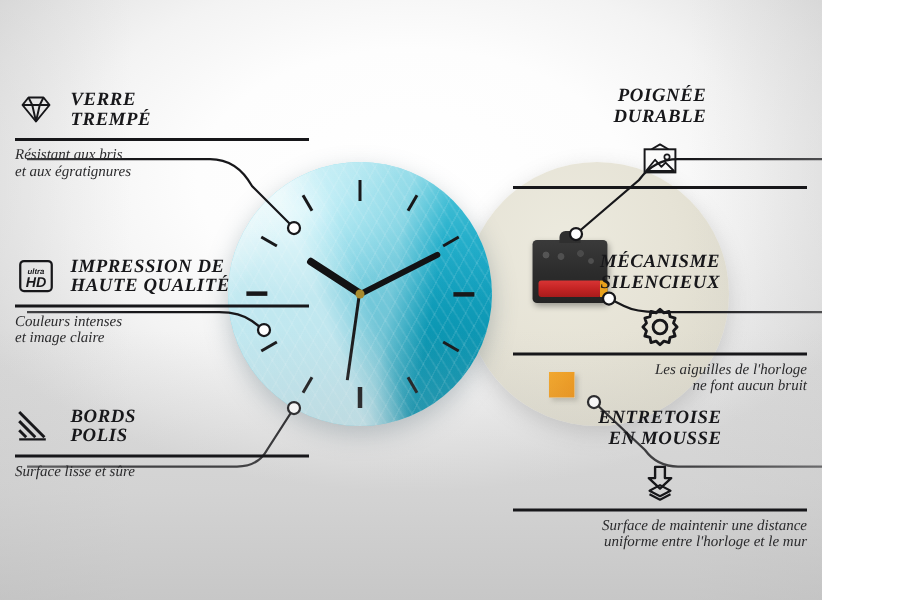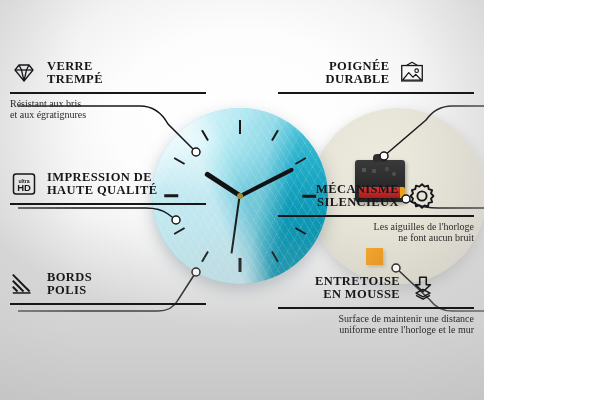--- a/index.html
+++ b/index.html
@@ -8,25 +8,26 @@
   }
   body {
     width: 600px;
     height: 400px;
     overflow: hidden;
     font-family: "Liberation Serif", serif;
     background: #ffffff;
   }
   #stage {
     position: relative;
-    width: 484px;
+    width: 548px;
     height: 400px;
     overflow: hidden;
     background:
       radial-gradient(ellipse 62% 52% at 50% 30%, #ffffff 0%, #fdfdfd 42%, #f3f3f3 68%, #e6e6e6 88%, #dcdcdc 100%);
+    font-style: italic;
   }
   
   #vignette {
     position: absolute;
     inset: 0;
     background:
       linear-gradient(to bottom, rgba(255,255,255,0) 55%, rgba(190,190,190,0.30) 82%, rgba(170,170,170,0.42) 100%),
       linear-gradient(to right, rgba(205,205,205,0.30) 0%, rgba(255,255,255,0) 16%, rgba(255,255,255,0) 84%, rgba(205,205,205,0.30) 100%);
     pointer-events: none;
   }
@@ -195,21 +196,21 @@
   .callout.left  { left: 10px;  text-align: left; }
   .callout.right { right: 10px; text-align: right; }
 
   .head {
     display: flex;
     align-items: center;
     gap: 9px;
     min-height: 32px;
   }
   .callout.left  .head { justify-content: flex-start; }
-  .callout.right .head { justify-content: center; flex-direction: row; }
+  .callout.right .head { justify-content: space-between; flex-direction: column; }
 
   .title {
     font-family: "Liberation Serif", serif;
     font-weight: 700;
     font-size: 12.5px;
     line-height: 13.5px;
     letter-spacing: 0.4px;
     color: #17171a;
     text-transform: uppercase;
     white-space: pre-line;
@@ -330,57 +331,60 @@
         <svg width="26" height="26" viewBox="0 0 26 26">
           <rect x="2.5" y="3" width="21" height="20" rx="2.5" fill="none" stroke="#17171a" stroke-width="1.5"></rect>
           <text x="13" y="11.5" font-family="Liberation Sans, sans-serif" font-size="5.2" font-weight="700" fill="#17171a" text-anchor="middle">ultra</text>
           <text x="13" y="20" font-family="Liberation Sans, sans-serif" font-size="9.5" font-weight="700" fill="#17171a" text-anchor="middle">HD</text>
         </svg>
       </span>
       <span class="title">IMPRESSION DE
 HAUTE QUALITÉ</span>
     </div>
     <div class="rule"></div>
+    <div class="desc">Couleurs intenses
+et image claire</div>
   </div>
 
   <div class="callout left" style="top:268px">
     <div class="head">
       <span class="icon">
         <svg width="30" height="26" viewBox="0 0 30 26">
           <g stroke="#17171a" stroke-width="2.1" stroke-linecap="butt">
             <path d="M3 3 L21 21"></path>
             <path d="M3 9.5 L14.5 21"></path>
             <path d="M3 16 L8 21"></path>
           </g>
           <path d="M3 22.6 L22 22.6" stroke="#17171a" stroke-width="1.6"></path>
         </svg>
       </span>
       <span class="title">BORDS
 POLIS</span>
     </div>
     <div class="rule"></div>
+    <div class="desc">Surface lisse et sûre</div>
   </div>
 
   <div class="callout right" style="top:57px">
     <div class="head">
       <span class="title">POIGNÉE
 DURABLE</span>
       <span class="icon">
         <svg width="30" height="26" viewBox="0 0 30 26">
           <path d="M9 5 L15 1.5 L21 5" fill="none" stroke="#17171a" stroke-width="1.3" stroke-linejoin="round"></path>
           <rect x="4" y="5" width="22" height="16.5" fill="none" stroke="#17171a" stroke-width="1.4"></rect>
           <circle cx="20" cy="10.5" r="1.9" fill="none" stroke="#17171a" stroke-width="1.2"></circle>
           <path d="M5 20.5 L11.5 12.5 L16 17.5 L19 14.5 L25 20.5 Z" fill="none" stroke="#17171a" stroke-width="1.3" stroke-linejoin="round"></path>
         </svg>
       </span>
     </div>
     <div class="rule"></div>
   </div>
 
-  <div class="callout right" style="top:180px">
+  <div class="callout right" style="top:168px">
     <div class="head">
       <span class="title">MÉCANISME
 SILENCIEUX</span>
       <span class="icon">
         <svg width="28" height="28" viewBox="0 0 28 28">
           <g fill="none" stroke="#17171a" stroke-width="1.9" stroke-linecap="round" stroke-linejoin="round">
             <path d="M14 2.2 L16.6 4.6 L20 3.6 L20.7 7.1 L24.1 8.1 L23 11.4 L25.4 14 L23 16.6 L24.1 20 L20.7 20.9 L20 24.4 L16.6 23.4 L14 25.8 L11.4 23.4 L8 24.4 L7.3 20.9 L3.9 20 L5 16.6 L2.6 14 L5 11.4 L3.9 8.1 L7.3 7.1 L8 3.6 L11.4 4.6 Z"></path>
             <circle cx="14" cy="14" r="4.6"></circle>
           </g>
         </svg>

